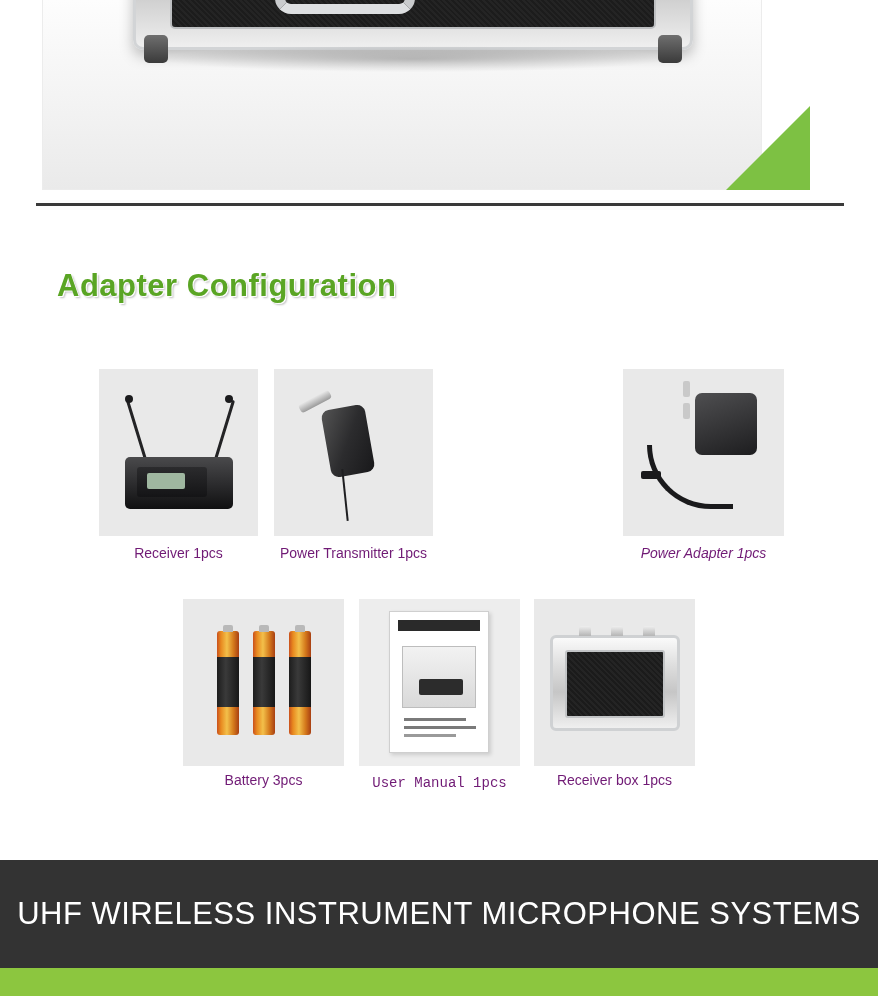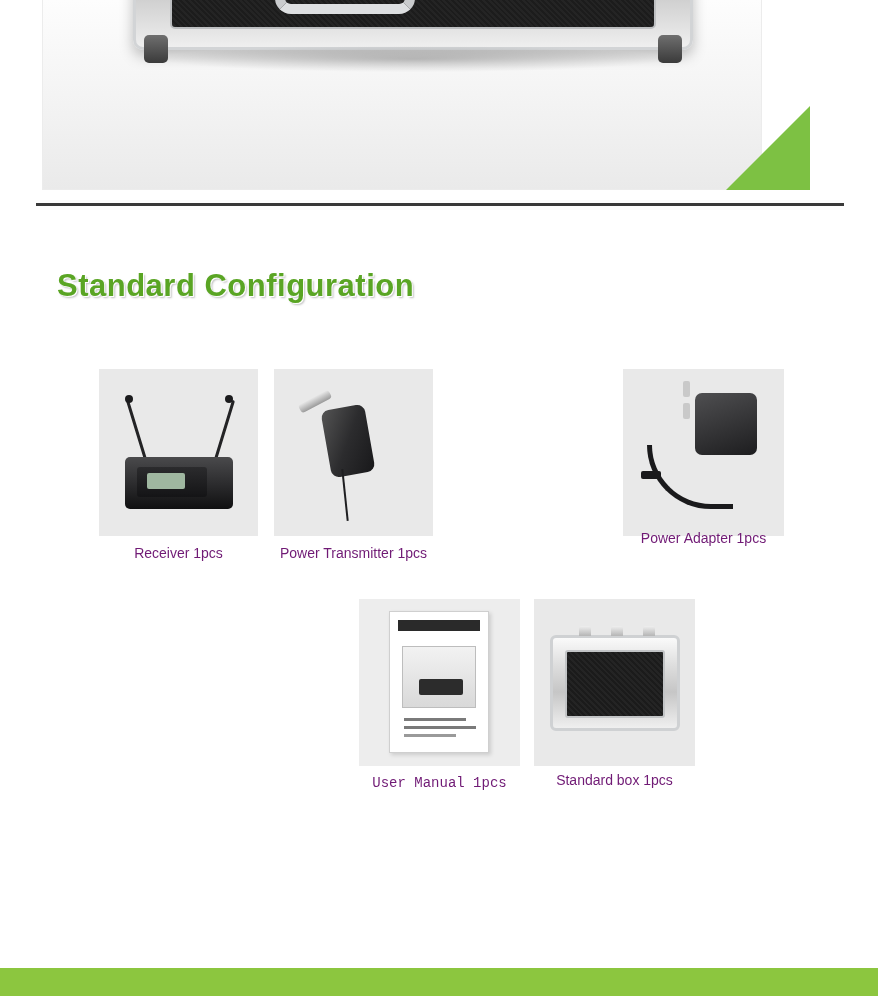--- a/index.html
+++ b/index.html
@@ -203,21 +203,21 @@
   .plug-cap {
     position: absolute; width: 15px; height: 22px;
     background: #1a1a1c; border-radius: 3px;
   }
   .plug-cap.c1 { left: 45px; top: 92px; }
   .plug-cap.c2 { left: 97px; top: 92px; }
 
   
   .i4 { left: 623px; top: 0; }
   .i4 .thumb { width: 161px; height: 167px; }
-  .i4 .caption { top: 161px; }
+  .i4 .caption { top: 176px; font-style: italic; }
   .pa-body {
     position: absolute; left: 72px; top: 24px;
     width: 62px; height: 62px;
     background: linear-gradient(160deg,#4f4f51,#1d1d1f);
     border-radius: 7px;
   }
   .pa-prong {
     position: absolute; width: 7px; height: 16px;
     background: #c9c9c9; border-radius: 2px; top: 12px;
   }
@@ -360,21 +360,21 @@
         <div class="case-foot l"></div>
         <div class="case-foot r"></div>
       </div>
       <div class="case-handle"></div>
       <div class="hero-shadow"></div>
     </div>
     <div class="green-corner"></div>
   </div>
   <div class="hero-rule"></div>
 
-  <div class="section-title">Standard Configuration</div>
+  <div class="section-title">Adapter Configuration</div>
 
   <div class="row1">
 
     <div class="item i1">
       <div class="thumb">
         <span class="ant l"></span>
         <span class="ant-tip l"></span>
         <span class="ant r"></span>
         <span class="ant-tip r"></span>
         <span class="rx-body"></span>
@@ -402,20 +402,34 @@
         <span class="pa-cord"></span>
         <span class="pa-tip"></span>
       </div>
       <div class="caption">Power Adapter 1pcs</div>
     </div>
 
   </div>
 
   <div class="row2">
 
+    <div class="item i5">
+      <div class="thumb">
+        <span class="batt b1">
+            <span class="batt-label"></span>
+          </span>
+        <span class="batt b2">
+            <span class="batt-label"></span>
+          </span>
+        <span class="batt b3">
+            <span class="batt-label"></span>
+          </span>
+      </div>
+      <div class="caption">Battery 3pcs</div>
+    </div>
 
     <div class="item i6">
       <div class="thumb">
         <span class="man-page">
           <span class="man-hdr"></span>
           <span class="man-img"></span>
           <span class="man-line l1"></span>
           <span class="man-line l2"></span>
           <span class="man-line l3"></span>
         </span>
@@ -425,20 +439,23 @@
 
     <div class="item i7">
       <div class="thumb">
         <span class="box-case">
           <span class="box-knob k1"></span>
           <span class="box-knob k2"></span>
           <span class="box-knob k3"></span>
           <span class="box-panel"></span>
         </span>
       </div>
-      <div class="caption">Standard box 1pcs</div>
+      <div class="caption">Receiver box 1pcs</div>
     </div>
 
   </div>
 
+  <div class="banner">
+    <div class="banner-text">UHF WIRELESS  INSTRUMENT MICROPHONE  SYSTEMS</div>
+  </div>
   <div class="banner-strip"></div>
 
 </div>
 
 </body></html>

